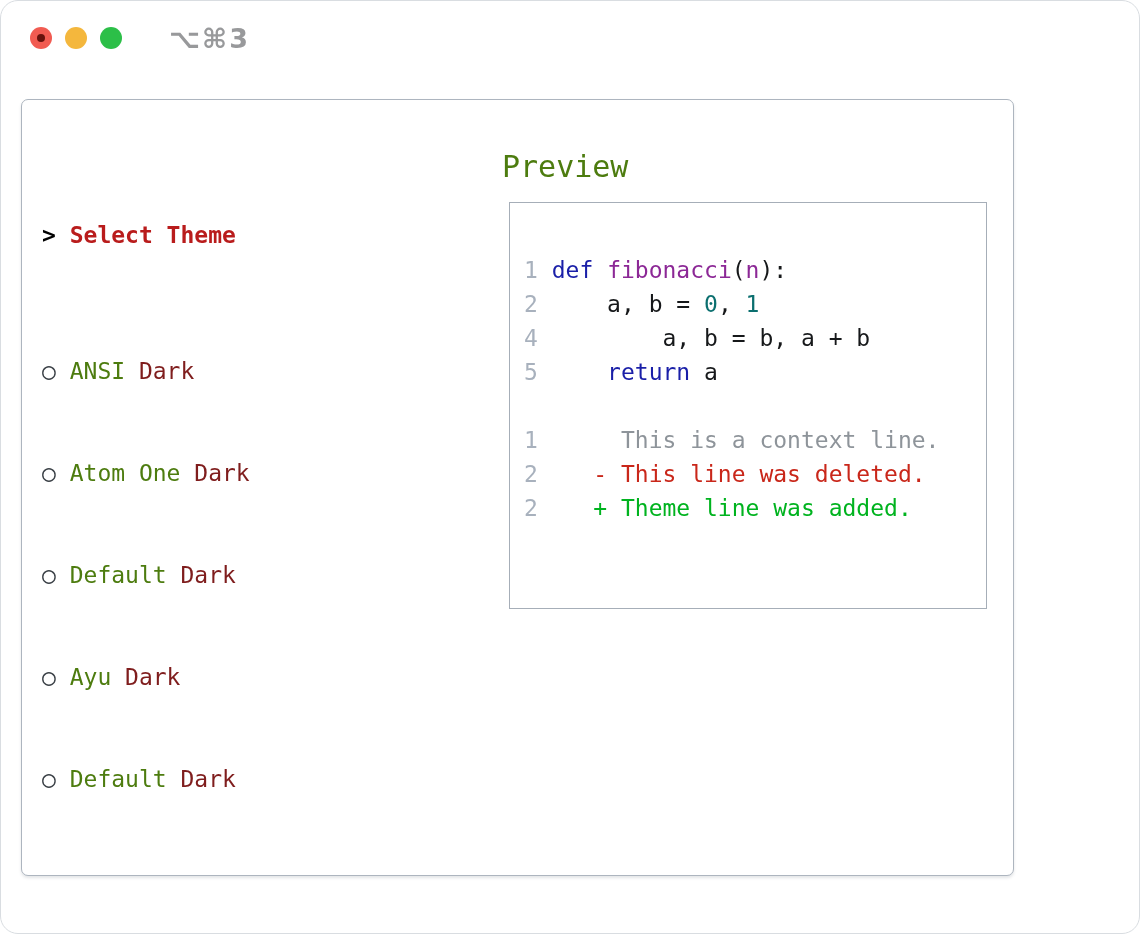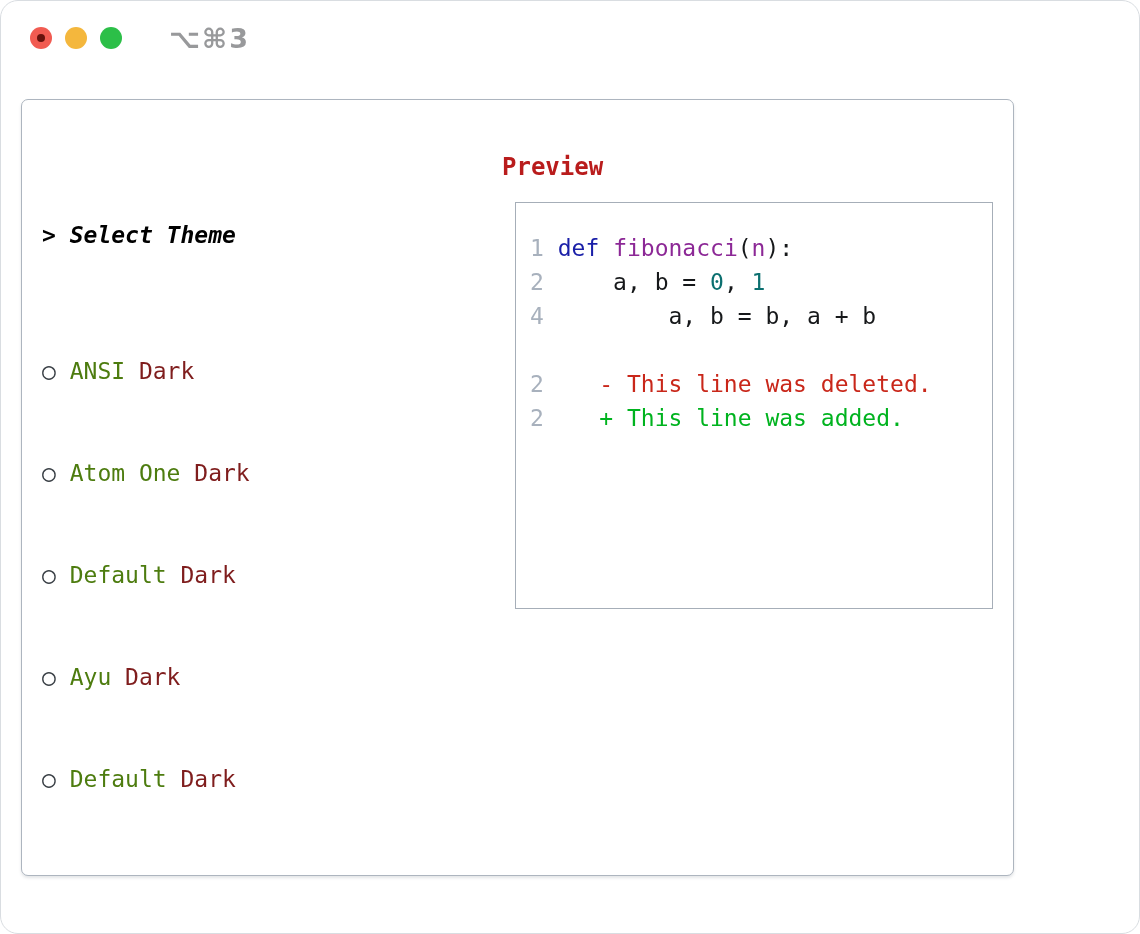--- a/index.html
+++ b/index.html
@@ -22,29 +22,29 @@
   .panel{position:absolute;left:20px;top:98px;width:993px;height:777px;box-sizing:border-box;
          border:1.5px solid #adb5bf;border-radius:7px;background:#fff;
          box-shadow:0 2px 3px rgba(100,110,120,.18);}
 
   
   .leftcol{position:absolute;left:20px;top:50px;width:450px;font-size:23px;line-height:34px;
            white-space:pre;color:#262b31;}
   .row{height:34px;}
   .marker{display:inline-block;width:2ch;color:#3c4248;}
   .hdr .marker{color:#000;font-weight:bold;}
-  .hdr .hdr-text{font-weight:bold;color:#000000;font-style:italic;}
+  .hdr .hdr-text{font-weight:bold;color:#b91c1c;}
   .item .name{color:#4d7c0f;}
   .item .variant{color:#7f1d1d;margin-left:1ch;}
 
   
-  .preview-title{position:absolute;left:480px;top:50px;font-size:24px;line-height:34px;
-                 font-weight:bold;color:#b91c1c;}
+  .preview-title{position:absolute;left:480px;top:50px;font-size:30px;line-height:34px;
+                 font-weight:normal;color:#4d7c0f;}
   .preview-box{position:absolute;left:487px;top:102px;width:478px;height:407px;box-sizing:border-box;
-               border:1.5px solid #a6aeb8;background:#fff;padding:28px 0 0 14px;overflow:hidden;margin-left:6px;}
+               border:1.5px solid #a6aeb8;background:#fff;padding:50px 0 0 14px;overflow:hidden;}
   .pline{white-space:pre;font-size:23px;line-height:34px;height:34px;}
   .ln{display:inline-block;min-width:1ch;color:#a8b1bd;}
   .diff-block{margin-top:34px;}
   .tk-kw{color:#1a1fa8;}
   .tk-fn{color:#8c2896;}
   .tk-lit{color:#0b6f6f;}
   .tk-pl{color:#16181a;}
   .tk-ctx{color:#8e949a;}
   .tk-del{color:#c9271a;}
   .tk-add{color:#00b31f;}
@@ -85,21 +85,23 @@
       
     </div>
 
     <div class="preview-title">Preview</div>
 
     <div class="preview-box">
       <div id="code-block">
           <div class="pline"><span class="ln">1</span><span class="tk-pl"> </span><span class="tk-kw">def</span><span class="tk-pl"> </span><span class="tk-fn">fibonacci</span><span class="tk-pl">(</span><span class="tk-fn">n</span><span class="tk-pl">):</span></div>
           <div class="pline"><span class="ln">2</span><span class="tk-pl">     a, b = </span><span class="tk-lit">0</span><span class="tk-pl">, </span><span class="tk-lit">1</span></div>
           <div class="pline"><span class="ln">4</span><span class="tk-pl">         a, b = b, a + b</span></div>
+          <div class="pline"><span class="ln">5</span><span class="tk-pl">     </span><span class="tk-kw">return</span><span class="tk-pl"> a</span></div>
         </div>
       <div id="diff-block" class="diff-block">
+          <div class="pline"><span class="ln">1</span><span class="tk-ctx">      This is a context line.</span></div>
           <div class="pline"><span class="ln">2</span><span class="tk-pl">    </span><span class="tk-del">- This line was deleted.</span></div>
-          <div class="pline"><span class="ln">2</span><span class="tk-pl">    </span><span class="tk-add">+ This line was added.</span></div>
+          <div class="pline"><span class="ln">2</span><span class="tk-pl">    </span><span class="tk-add">+ Theme line was added.</span></div>
         </div>
     </div>
 
   </div>
 </div>
 
 </body></html>

